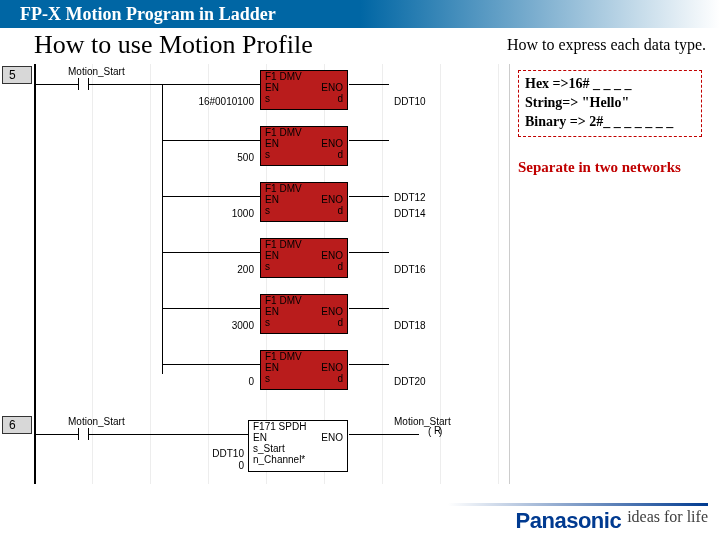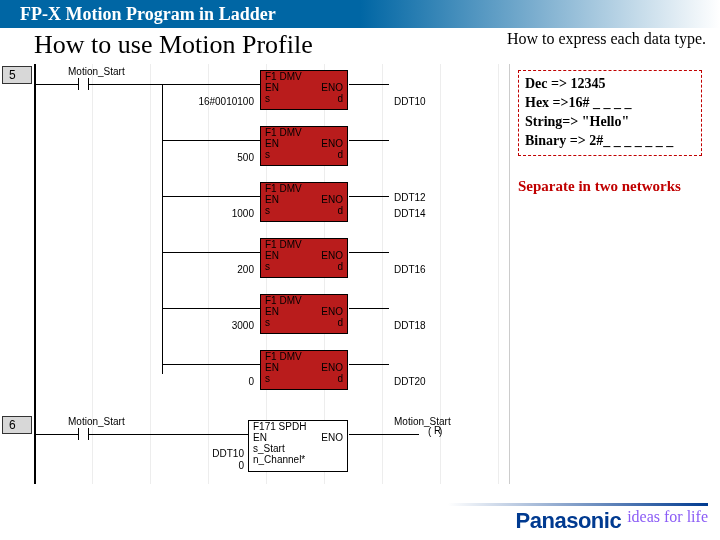--- a/index.html
+++ b/index.html
@@ -17,21 +17,21 @@
     color: #fff;
     font-family: "Comic Sans MS", cursive;
     font-weight: bold;
     font-size: 18px;
     padding: 4px 20px;
     height: 28px;
   }
   .title-row {
     display: flex;
     justify-content: space-between;
-    align-items: flex-start;
+    align-items: center;
     padding: 2px 14px 0 34px;
   }
   .title-main {
     font-family: "Times New Roman", serif;
     font-size: 26px;
     font-weight: 400;
   }
   .title-sub {
     font-family: "Times New Roman", serif;
     font-size: 16px;
@@ -142,21 +142,21 @@
     gap: 6px;
   }
   .footer .brand {
     color: #003a90;
     font-family: Arial, sans-serif;
     font-weight: bold;
     font-size: 22px;
     letter-spacing: -0.5px;
   }
   .footer .tag {
-    color: #8b5cf6;
+    color: #404040;
     font-family: "Brush Script MT", cursive;
     font-size: 16px;
   }
   .footer .hr {
     position:absolute;
     bottom:28px; right:0;
     width: 260px; height:3px;
     background: linear-gradient(to right, #fff, #003a90);
   }
   .spdh {
@@ -334,21 +334,20 @@
     <div class="contact-label" style="left:394px; top:352px;">Motion_Start</div>
     <div class="coil" style="left:422px; top:364px;">
       <span class="p1">(</span>
         <span class="lbl">R</span>
         <span class="p2">)</span>
     </div>
   </div>
 
   <div class="sidebox">
     <div class="legend">
-      <div>Dec =&gt; 12345</div>
       <div>Hex =&gt;16# _ _ _ _</div>
       <div>String=&gt; "Hello"</div>
       <div>Binary =&gt; 2#_ _ _ _ _ _ _</div>
     </div>
     <div class="sep-text">Separate in two networks</div>
   </div>
 </div>
 
 <div class="footer">
   <div class="hr"></div>

